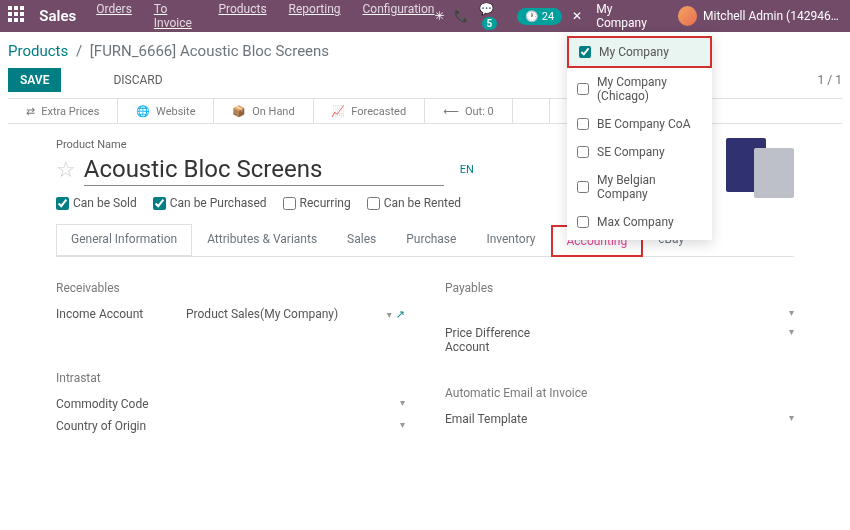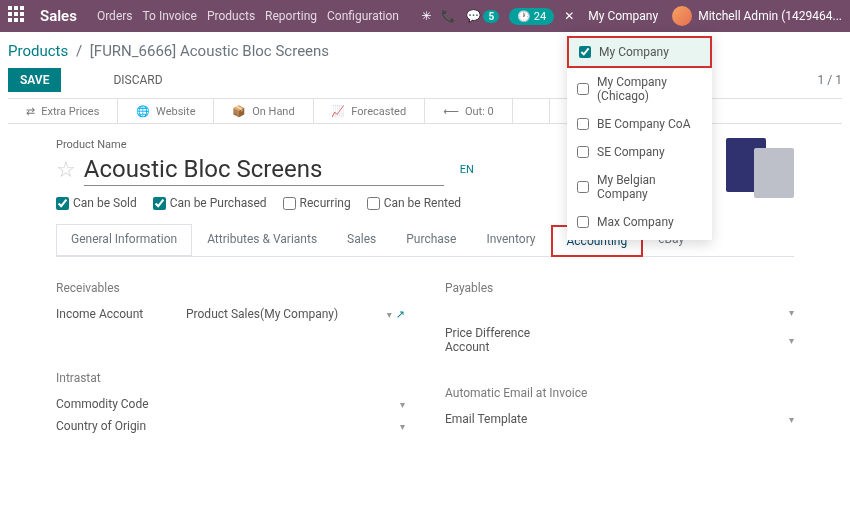--- a/index.html
+++ b/index.html
@@ -2,21 +2,21 @@
 <html><head>
 <meta charset="utf-8">
 <style>
   * { box-sizing: border-box; margin: 0; padding: 0; font-family: -apple-system, BlinkMacSystemFont, "Segoe UI", Roboto, sans-serif; }
   body { width: 850px; height: 530px; background: #fff; font-size: 13px; color: #4c4c4c; overflow: hidden; position: relative; }
 
   .topbar { height: 32px; background: #714b67; display: flex; align-items: center; color: #fff; padding: 0 8px; }
   .apps-icon { width: 20px; height: 20px; display: grid; grid-template-columns: repeat(3,4px); grid-template-rows: repeat(3,4px); gap: 2px; margin-right: 12px; cursor: pointer; }
   .apps-icon span { background: #fff; width: 4px; height: 4px; }
   .brand { font-weight: 600; font-size: 15px; margin-right: 20px; }
-  .nav { display: flex; gap: 10px; }
+  .nav { display: flex; gap: 22px; text-decoration: underline; }
   .nav a { color: #e4d8e0; text-decoration: none; font-size: 12px; }
   .spacer { flex: 1; }
   .status-icons { display: flex; align-items: center; gap: 10px; }
   .ic { color: #fff; font-size: 12px; position: relative; }
   .badge { background: #00a09d; color: #fff; border-radius: 8px; padding: 1px 5px; font-size: 10px; font-weight: 600; margin-left: 2px; }
   .timer { background: #00a09d; border-radius: 10px; padding: 2px 8px; font-size: 11px; display: inline-flex; align-items: center; gap: 3px; }
   .company-name { margin: 0 14px; font-size: 12px; }
   .avatar { width: 20px; height: 20px; border-radius: 50%; background: linear-gradient(135deg,#f4a261,#e76f51); margin-right: 6px; }
   .username { font-size: 12px; white-space: nowrap; overflow: hidden; text-overflow: ellipsis; max-width: 150px; }
 
@@ -42,27 +42,27 @@
   .lang { color: #017e84; font-size: 11px; font-weight: 400; margin-left: 8px; }
   .checks { margin-top: 10px; display: flex; gap: 16px; font-size: 12px; }
   .checks label { display: flex; align-items: center; gap: 4px; color: #555; }
   .chk { width: 13px; height: 13px; accent-color: #017e84; }
   .thumb { width: 80px; height: 64px; margin-left: auto; position: relative; }
   .thumb .screen1 { position: absolute; right: 28px; top: 0; width: 40px; height: 54px; background: #30316f; border-radius: 2px; }
   .thumb .screen2 { position: absolute; right: 0; top: 10px; width: 40px; height: 50px; background: #bdbfc9; border-radius: 2px; }
 
   .tabs { display: flex; margin-top: 14px; border-bottom: 1px solid #dee2e6; }
   .tab { padding: 7px 14px; font-size: 12px; color: #6c757d; border: 1px solid transparent; border-bottom: none; cursor: pointer; background: #fff; }
-  .tab.active { border: 2px solid #d32f2f; color: #0c4a6e; position: relative; top: 1px; background: #fff; }
+  .tab.active { border: 2px solid #d32f2f; color: #ec4899; position: relative; top: 1px; background: #fff; }
   .tab.border { border: 1px solid #dee2e6; }
 
   .form-grid { display: flex; gap: 40px; padding: 14px 0; }
   .col { flex: 1; }
   .sect { font-size: 12px; color: #7a7a7a; margin: 10px 0 8px; }
-  .field { display: flex; align-items: center; padding: 4px 0; }
+  .field { display: flex; align-items: flex-start; padding: 4px 0; }
   .flabel { width: 130px; font-size: 12px; color: #555; }
   .fval { flex: 1; font-size: 12px; color: #555; display: flex; align-items: center; gap: 4px; }
   .fval .caret { margin-left: auto; color: #999; font-size: 10px; }
   .ext-icon { color: #017e84; font-size: 11px; }
 
   .company-dd { position: absolute; top: 32px; right: 138px; width: 145px; background: #fff; box-shadow: 0 4px 12px rgba(0,0,0,0.15); z-index: 10; padding: 4px 0; }
   .dd-item { display: flex; align-items: center; gap: 8px; padding: 7px 10px; font-size: 12px; color: #555; cursor: pointer; }
   .dd-item:first-child { background: #e8f5f0; border: 2px solid #d32f2f; }
   .dd-item input { width: 12px; height: 12px; accent-color: #017e84; }
 </style>

